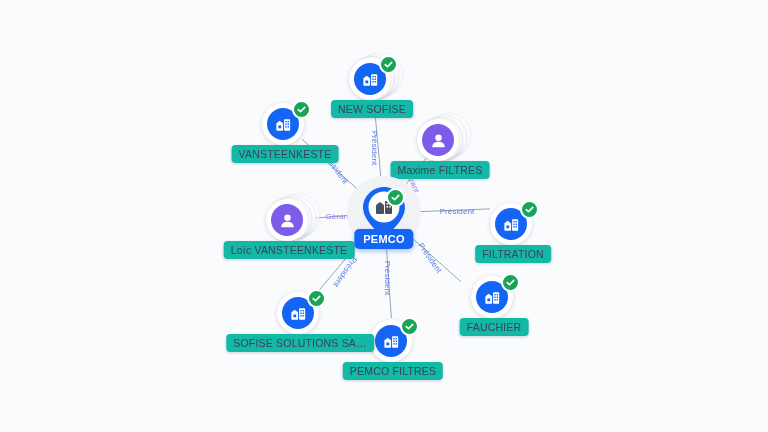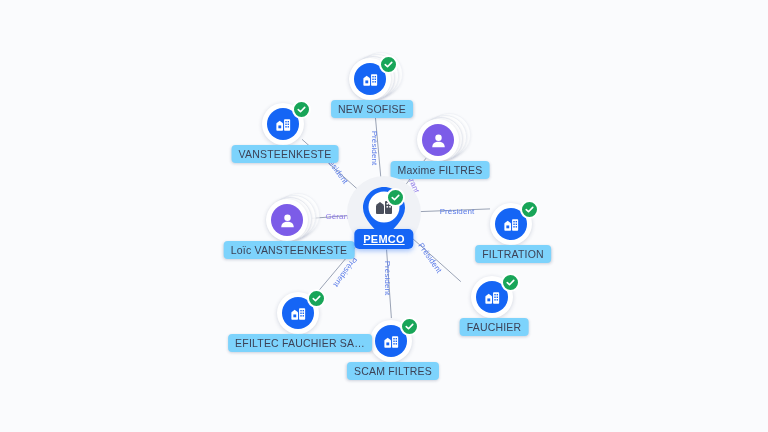--- a/index.html
+++ b/index.html
@@ -36,30 +36,29 @@
   .icon-circle.person{background:#7c5ce8;}
   .badge-check{
     position:absolute;right:-3px;top:-1px;width:15px;height:15px;border-radius:50%;
     background:#18a558;border:2px solid #fff;
     display:flex;align-items:center;justify-content:center;
   }
 
   
   .node-label{
     position:absolute;top:44px;left:50%;transform:translateX(-50%);
-    background:#7dd3fc;color:#3c4257;
+    background:#14b8a6;color:#3c4257;
     font-size:10.5px;letter-spacing:.2px;white-space:nowrap;
     padding:3px 7px;border-radius:4px;
     box-shadow:0 1px 3px rgba(30,45,90,.20);
   }
   .node-label.primary{
     background:#1565f5;color:#ffffff;font-weight:bold;font-size:11px;
     padding:4px 9px;border-radius:5px;
     box-shadow:0 2px 5px rgba(21,101,245,.38);
-    text-decoration:underline;
   }
 
   
   .center-node{position:absolute;transform:translate(-50%,-50%);}
   .center-halo{
     position:absolute;left:50%;top:50%;transform:translate(-50%,-50%);
     width:74px;height:74px;border-radius:50%;background:#f0f2f6;
   }
   .pin-wrap{position:relative;width:46px;height:56px;}
 
@@ -282,21 +281,21 @@
                 </g>
               </svg>
             </div>
           </div>
           <div class="badge-check">
             <svg width="9" height="9" viewBox="0 0 10 10">
               <path d="M1.4 5.1 L3.9 7.5 L8.6 2.6" stroke="#fff" stroke-width="1.8" fill="none" stroke-linecap="round" stroke-linejoin="round"></path>
             </svg>
           </div>
         </div>
-        <div class="node-label">SCAM FILTRES</div>
+        <div class="node-label">PEMCO FILTRES</div>
       </div>
       <div class="node" style="left: 300px; top: 313px;">
         <div class="node-stack">
           <div class="node-disc">
             <div class="icon-circle company">
               <svg width="19" height="19" viewBox="0 0 20 20">
                 <g fill="#ffffff">
                   <rect x="2.5" y="8.5" width="7" height="8" rx="0.8"></rect>
                   <path d="M2.5 8.8 L6 6 L9.5 8.8 Z"></path>
                   <rect x="10.6" y="4.5" width="6.4" height="12" rx="0.8"></rect>
@@ -312,21 +311,21 @@
                 </g>
               </svg>
             </div>
           </div>
           <div class="badge-check">
             <svg width="9" height="9" viewBox="0 0 10 10">
               <path d="M1.4 5.1 L3.9 7.5 L8.6 2.6" stroke="#fff" stroke-width="1.8" fill="none" stroke-linecap="round" stroke-linejoin="round"></path>
             </svg>
           </div>
         </div>
-        <div class="node-label">EFILTEC FAUCHIER SA…</div>
+        <div class="node-label">SOFISE SOLUTIONS SA…</div>
       </div>
     </div>
 
   <div class="center-node" id="center-node" style="left: 384px; top: 213px;">
     <div class="center-halo"></div>
     <div class="pin-wrap">
       <svg width="46" height="56" viewBox="0 0 46 56">
         <path d="M23 2 C11.4 2 2 11.4 2 23 C2 34 14 44 23 54 C32 44 44 34 44 23 C44 11.4 34.6 2 23 2 Z" fill="#1565f5"></path>
         <circle cx="23" cy="22" r="15.5" fill="#ffffff"></circle>
         <g fill="#4a4f5c">

